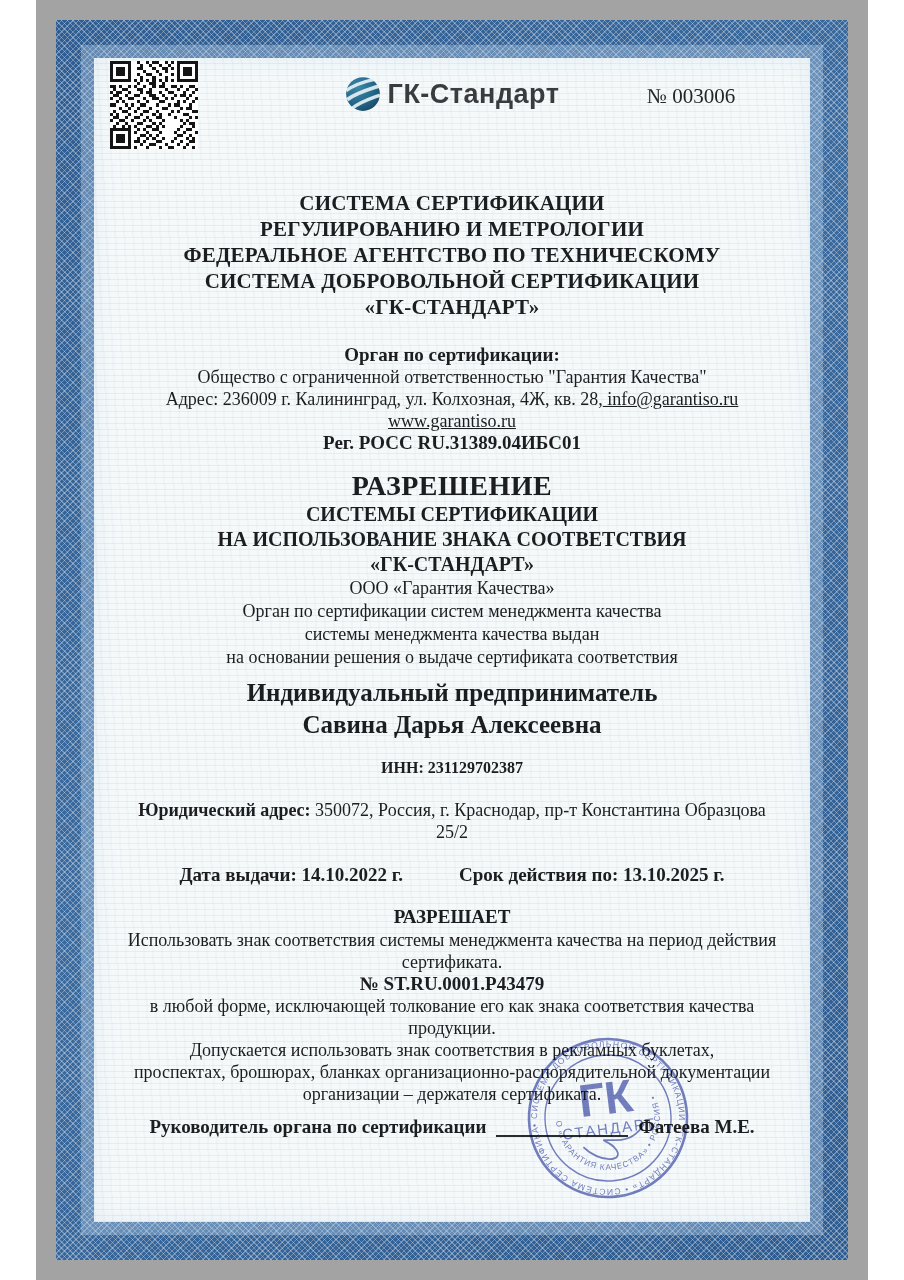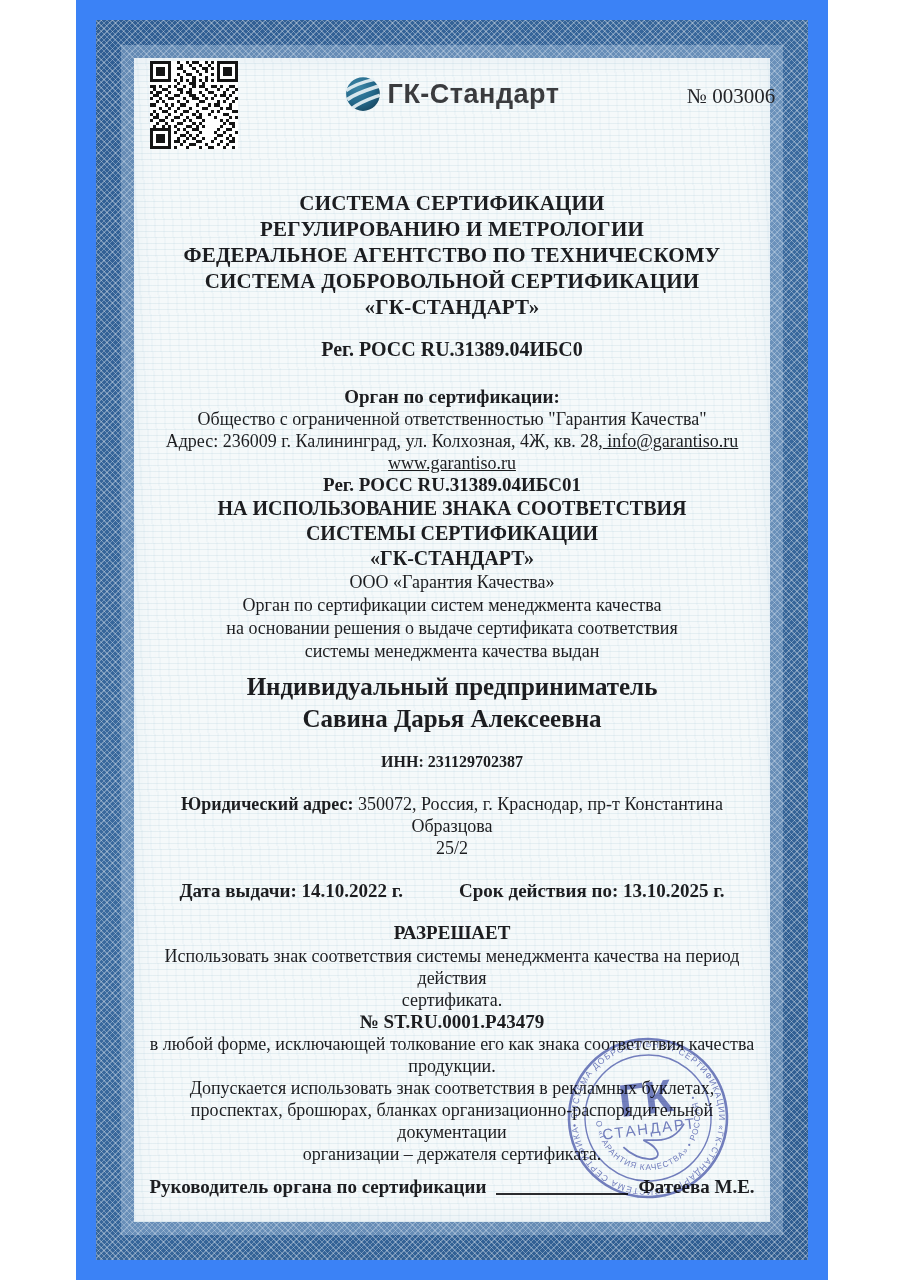--- a/index.html
+++ b/index.html
@@ -1,20 +1,20 @@
 <!DOCTYPE html>
 <html lang="ru"><head>
 <meta charset="utf-8">
 <style>
   html,body{margin:0;padding:0;background:#ffffff;}
   .page{
     position:relative;
-    width:752px;height:1280px;
+    width:832px;height:1280px;
     margin:0 auto;
-    background:#3b82f6;
+    background:#a3a3a3;
     overflow:hidden;
     font-family:"Liberation Serif","DejaVu Serif",serif;
     color:#1c1d20;
   }
   
   .band{
     position:absolute; inset:20px;
     background:
       repeating-linear-gradient(45deg, rgba(255,255,255,.30) 0 1px, rgba(255,255,255,0) 1px 4px),
       repeating-linear-gradient(-45deg, rgba(255,255,255,.30) 0 1px, rgba(255,255,255,0) 1px 4px),
@@ -62,21 +62,21 @@
   .inn{margin-top:14px; font-weight:bold; font-size:16px; line-height:26px;}
   .addr{margin-top:18px; font-size:18px; line-height:22px;}
   .addr .lbl{font-weight:bold;}
   .dates{margin-top:20px; display:flex; justify-content:center; gap:56px;
          font-weight:bold; font-size:19px; line-height:24px;}
   .permits-head{margin-top:18px; font-weight:bold; font-size:19px; line-height:24px;}
   .permits{font-size:18px; line-height:22px;}
   .permits .bold{font-weight:bold; font-size:19px;}
   .sig-row{
     margin-top:10px;
-    display:flex; justify-content:center; align-items:flex-start; gap:10px;
+    display:flex; justify-content:center; align-items:center; gap:10px;
     font-weight:bold; font-size:19px; line-height:24px;
   }
   .sig-line{display:inline-block; width:132px; border-bottom:2px solid #2a2b2e; height:18px;}
   
   .stamp{
     position:absolute; left:486px; top:1032px; width:172px; height:172px;
     mix-blend-mode:multiply; opacity:.82; transform:rotate(-7deg);
     pointer-events:none;
   }
 </style>
@@ -158,42 +158,42 @@
   <div class="content">
 
     <div class="title-block">
       <div>СИСТЕМА СЕРТИФИКАЦИИ</div>
       <div>РЕГУЛИРОВАНИЮ И МЕТРОЛОГИИ</div>
       <div>ФЕДЕРАЛЬНОЕ АГЕНТСТВО ПО ТЕХНИЧЕСКОМУ</div>
       <div>СИСТЕМА ДОБРОВОЛЬНОЙ СЕРТИФИКАЦИИ</div>
       <div>«ГК-СТАНДАРТ»</div>
     </div>
 
-    <div class="reg1">Рег. РОСС RU.31389.04ИБС0</div>
 
     <div class="org">
       <div class="h">Орган по сертификации:</div>
       <div>Общество с ограниченной ответственностью "Гарантия Качества"</div>
       <div>
         <span>Адрес: 236009 г. Калининград, ул. Колхозная, 4Ж, кв. 28,</span><span class="u"> info@garantiso.ru</span>
       </div>
       <div><span class="u">www.garantiso.ru</span></div>
       <div class="bold">Рег. РОСС RU.31389.04ИБС01</div>
     </div>
 
+    <div class="perm-title">РАЗРЕШЕНИЕ</div>
     <div class="perm-sub">
+      <div>СИСТЕМЫ СЕРТИФИКАЦИИ</div>
       <div>НА ИСПОЛЬЗОВАНИЕ ЗНАКА СООТВЕТСТВИЯ</div>
-      <div>СИСТЕМЫ СЕРТИФИКАЦИИ</div>
       <div>«ГК-СТАНДАРТ»</div>
     </div>
     <div class="issuer">
       <div>ООО «Гарантия Качества»</div>
       <div>Орган по сертификации систем менеджмента качества</div>
+      <div>системы менеджмента качества выдан</div>
       <div>на основании решения о выдаче сертификата соответствия</div>
-      <div>системы менеджмента качества выдан</div>
     </div>
 
     <div class="holder">
       <div>Индивидуальный предприниматель</div>
       <div>Савина Дарья Алексеевна</div>
     </div>
 
     <div class="inn">ИНН: 231129702387</div>
 
     <div class="addr">

